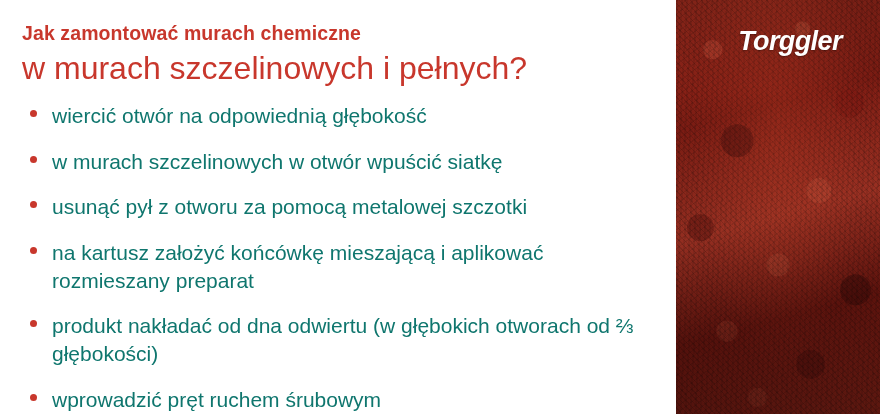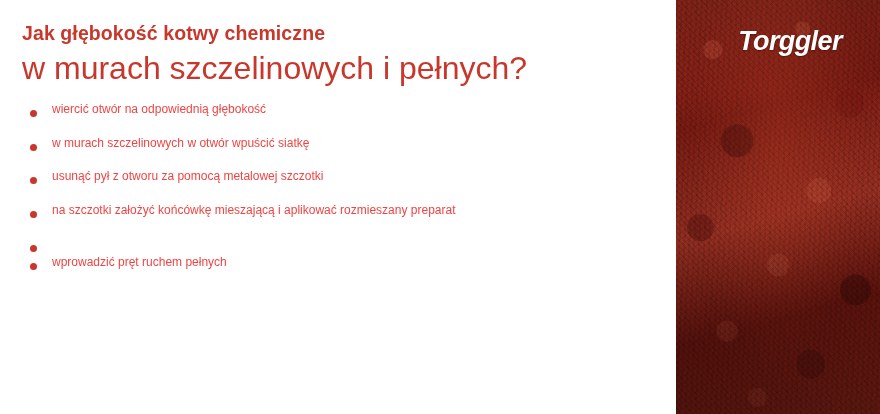--- a/index.html
+++ b/index.html
@@ -61,22 +61,22 @@
   .bullet-dot {
     position: absolute;
     left: 8px;
     top: 8px;
     width: 7px;
     height: 7px;
     border-radius: 50%;
     background: #c8372c;
   }
   .bullet-text {
-    font-size: 12px;
-    color: #ef4444;
+    font-size: 21px;
+    color: #0f766e;
     line-height: 1.32;
     max-width: 610px;
   }
   
   .texture-panel {
     position: relative;
     width: 204px;
     height: 414px;
     overflow: hidden;
     background:
@@ -124,46 +124,47 @@
     letter-spacing: -0.6px;
     text-shadow: 0 1px 2px rgba(0,0,0,0.35);
   }
 </style>
 </head>
 <body>
 
 <div class="slide">
 
   <div class="content">
-    <h1 class="title-line-1">Jak głębokość kotwy chemiczne</h1>
+    <h1 class="title-line-1">Jak zamontować murach chemiczne</h1>
     <h2 class="title-line-2">w murach szczelinowych i pełnych?</h2>
 
     <ul class="bullets">
       <li class="bullet-item">
         <span class="bullet-dot"></span>
         <span class="bullet-text">wiercić otwór na odpowiednią głębokość</span>
       </li>
       <li class="bullet-item">
         <span class="bullet-dot"></span>
         <span class="bullet-text">w murach szczelinowych w otwór wpuścić siatkę</span>
       </li>
       <li class="bullet-item">
         <span class="bullet-dot"></span>
         <span class="bullet-text">usunąć pył z otworu za pomocą metalowej szczotki</span>
       </li>
       <li class="bullet-item">
         <span class="bullet-dot"></span>
-        <span class="bullet-text">na szczotki założyć końcówkę mieszającą i aplikować rozmieszany preparat</span>
+        <span class="bullet-text">na kartusz założyć końcówkę mieszającą i aplikować rozmieszany preparat</span>
       </li>
       <li class="bullet-item">
         <span class="bullet-dot"></span>
+        <span class="bullet-text">produkt nakładać od dna odwiertu (w głębokich otworach od ⅔ głębokości)</span>
       </li>
       <li class="bullet-item">
         <span class="bullet-dot"></span>
-        <span class="bullet-text">wprowadzić pręt ruchem pełnych</span>
+        <span class="bullet-text">wprowadzić pręt ruchem śrubowym</span>
       </li>
     </ul>
   </div>
 
   <div class="texture-panel">
     <div class="texture-grain"></div>
     <div class="texture-shade"></div>
     <div class="logo">Torggler</div>
   </div>
 

